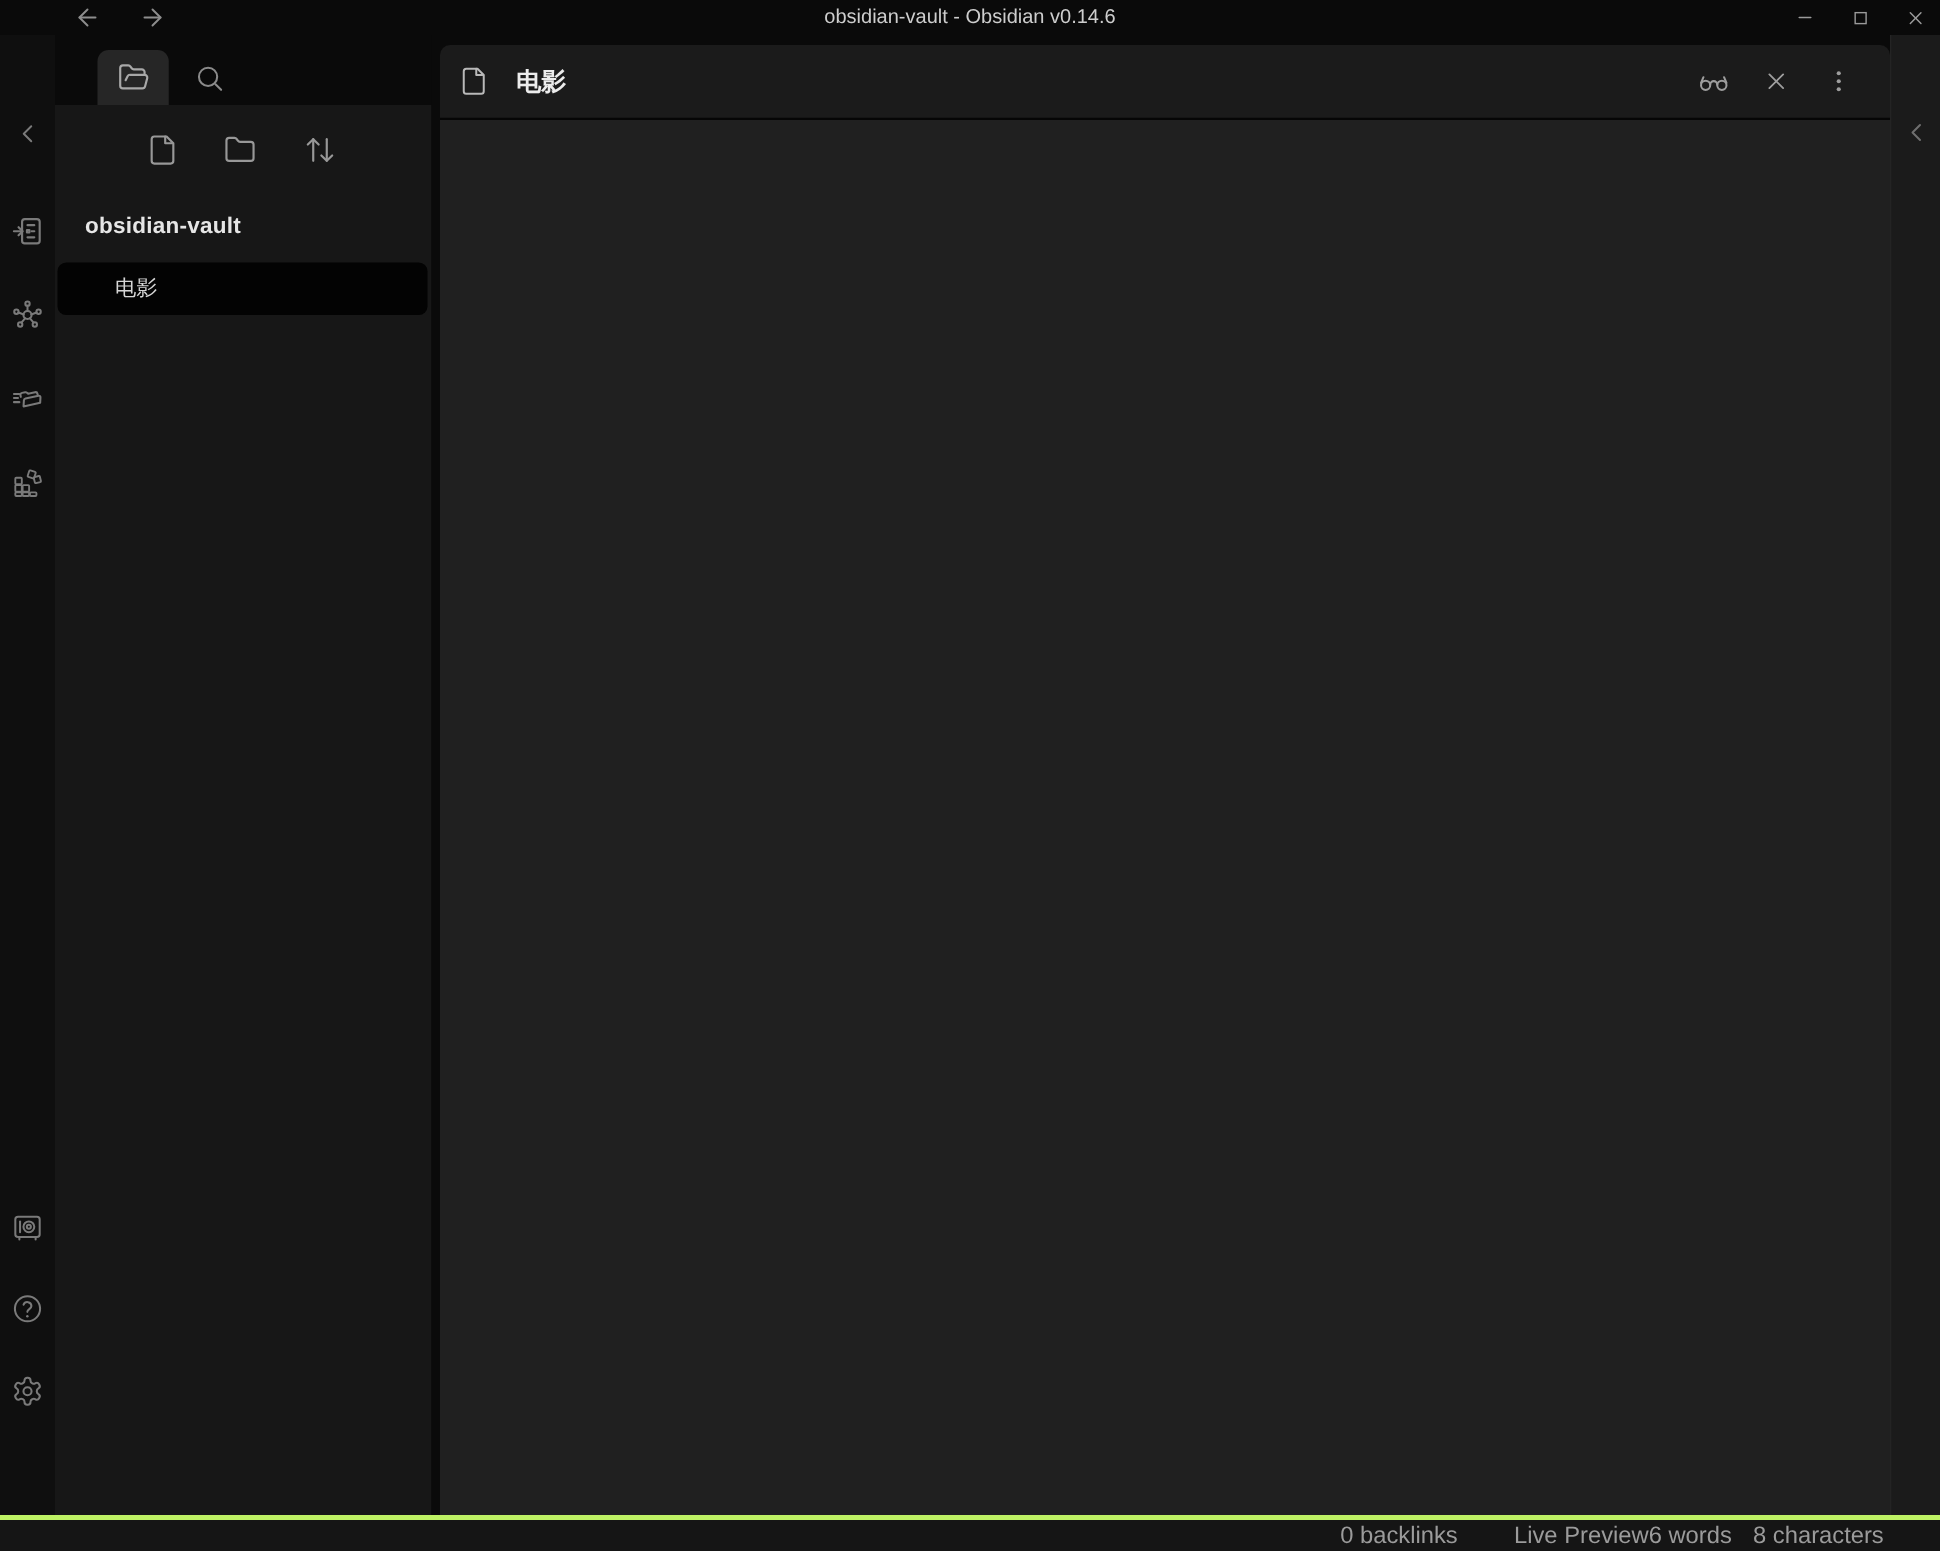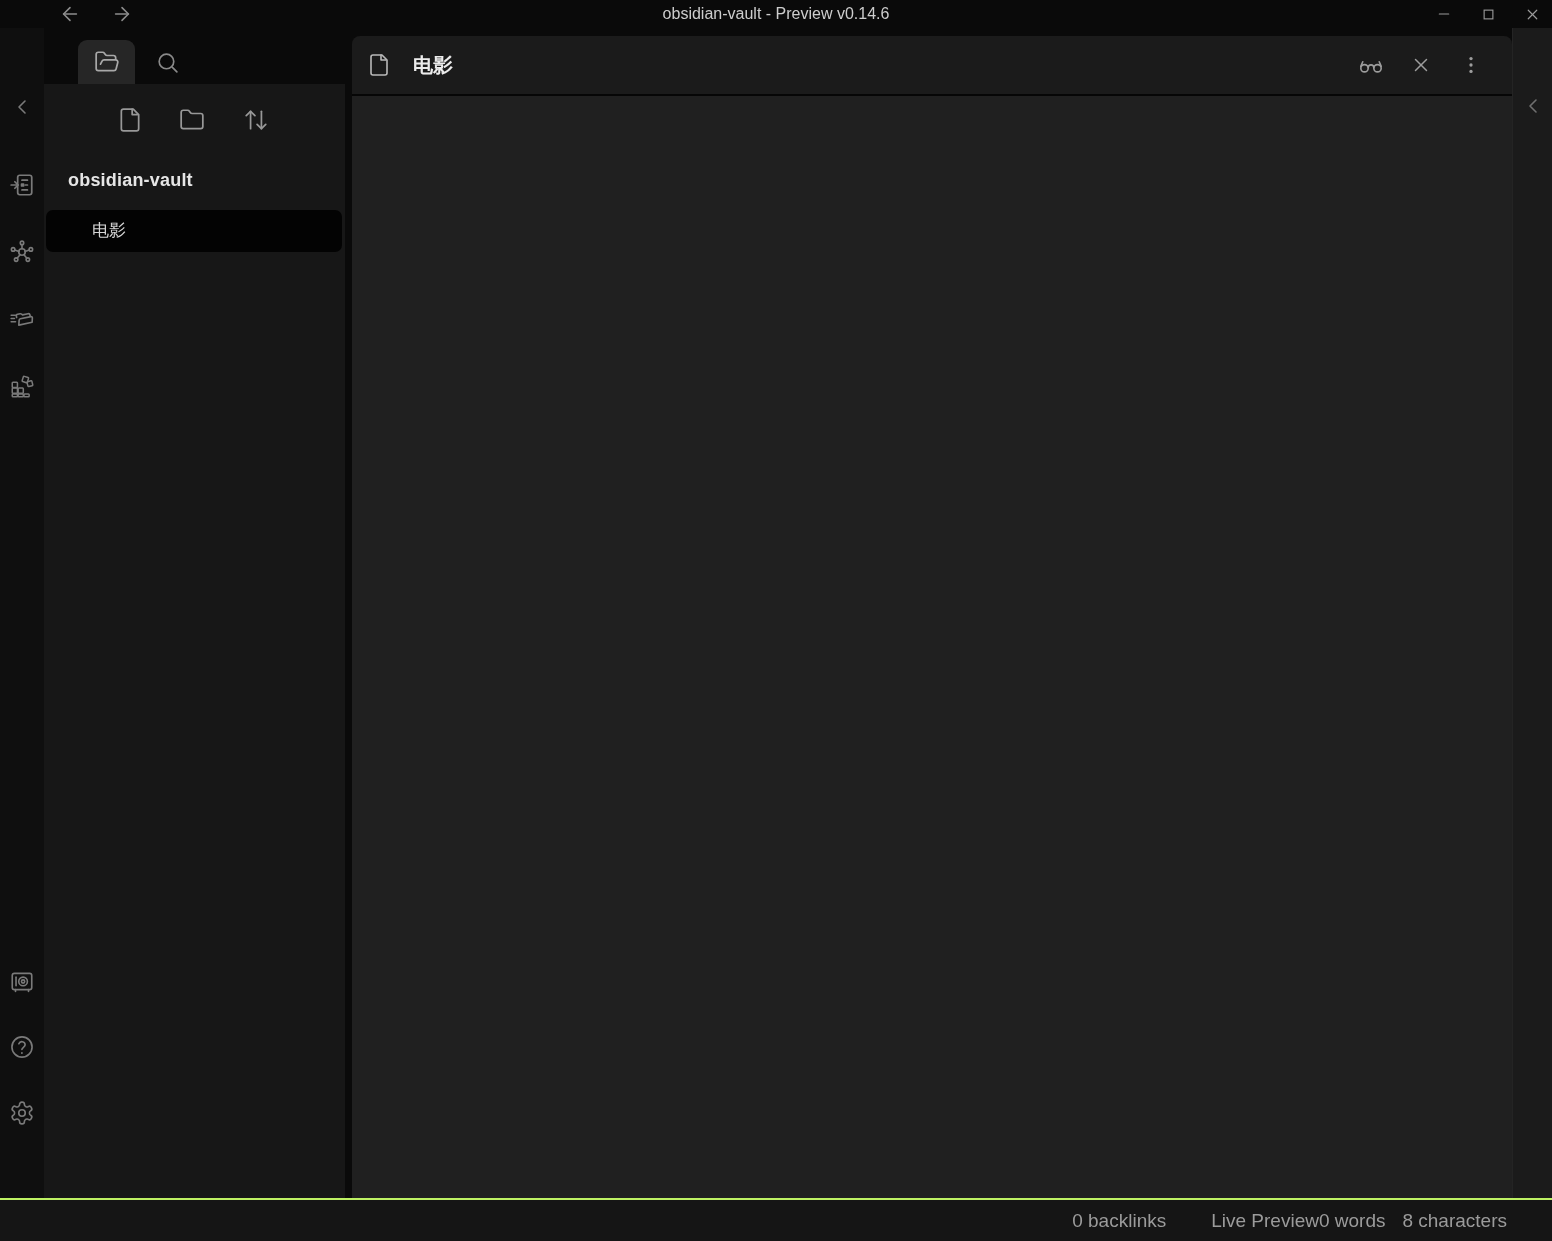--- a/index.html
+++ b/index.html
@@ -48,21 +48,21 @@
   .view-title{margin-left:21px;font-size:20px;font-weight:700;color:#ececec;}
   .view-actions{margin-left:auto;display:flex;align-items:center;gap:26px;}
   .view-actions .vicon{width:24px;height:24px;display:flex;align-items:center;justify-content:center;color:#9d9d9d;}
   .editor{flex:1;background:var(--editor-bg);position:relative;}
 
   
   .rightstrip{position:absolute;left:1512px;top:28px;width:40px;bottom:29px;background:#1b1b1b;border-left:1px solid #242424;}
   .rightstrip .ricon{position:absolute;left:8px;top:66px;width:24px;height:24px;display:flex;align-items:center;justify-content:center;color:#6f6f6f;}
 
   
-  .statusbar{position:absolute;left:0;right:0;bottom:0;height:43px;background:var(--statusbar-bg);border-top:2px solid #bef264;
+  .statusbar{position:absolute;left:0;right:0;bottom:0;height:29px;background:var(--statusbar-bg);border-top:4px solid #bef264;
     display:flex;align-items:center;justify-content:flex-end;padding-right:45px;color:var(--text-muted);font-size:19px;}
   .status-item{white-space:nowrap;}
   .st-backlinks{margin-right:45px;} .st-mode{} .st-words{margin-right:17px;}
 
   svg{display:block;}
 </style>
 </head>
 <body>
 
 <div class="window">
@@ -77,21 +77,21 @@
       </span>
     </div>
     <div class="navbtn nav-fwd">
       <span>
         <svg width="22" height="22" viewBox="0 0 24 24" fill="none" stroke="currentColor" stroke-width="1.7" stroke-linecap="round" stroke-linejoin="round">
             <path d="M5 12h14"></path>
             <path d="m12 5 7 7-7 7"></path>
           </svg>
       </span>
     </div>
-    <div class="win-title">obsidian-vault - Preview v0.14.6</div>
+    <div class="win-title">obsidian-vault - Obsidian v0.14.6</div>
     <div class="winctl ctl-min">
       <span>
         <svg width="16" height="16" viewBox="0 0 24 24" fill="none" stroke="currentColor" stroke-width="1.8" stroke-linecap="round">
             <path d="M5 12h14"></path>
           </svg>
       </span>
     </div>
     <div class="winctl ctl-max">
       <span>
         <svg width="15" height="15" viewBox="0 0 24 24" fill="none" stroke="currentColor" stroke-width="1.8">
@@ -304,17 +304,17 @@
         <svg width="24" height="24" viewBox="0 0 24 24" fill="none" stroke="currentColor" stroke-width="1.6" stroke-linecap="round" stroke-linejoin="round">
             <path d="m15 18-6-6 6-6"></path>
           </svg>
       </span>
     </div>
   </div>
 
   <div class="statusbar">
     <span class="status-item st-backlinks">0 backlinks</span>
     <span class="status-item st-mode">Live Preview</span>
-    <span class="status-item st-words">0 words</span>
+    <span class="status-item st-words">6 words</span>
     <span class="status-item st-chars">8 characters</span>
   </div>
 
 </div>
 
 </body></html>

